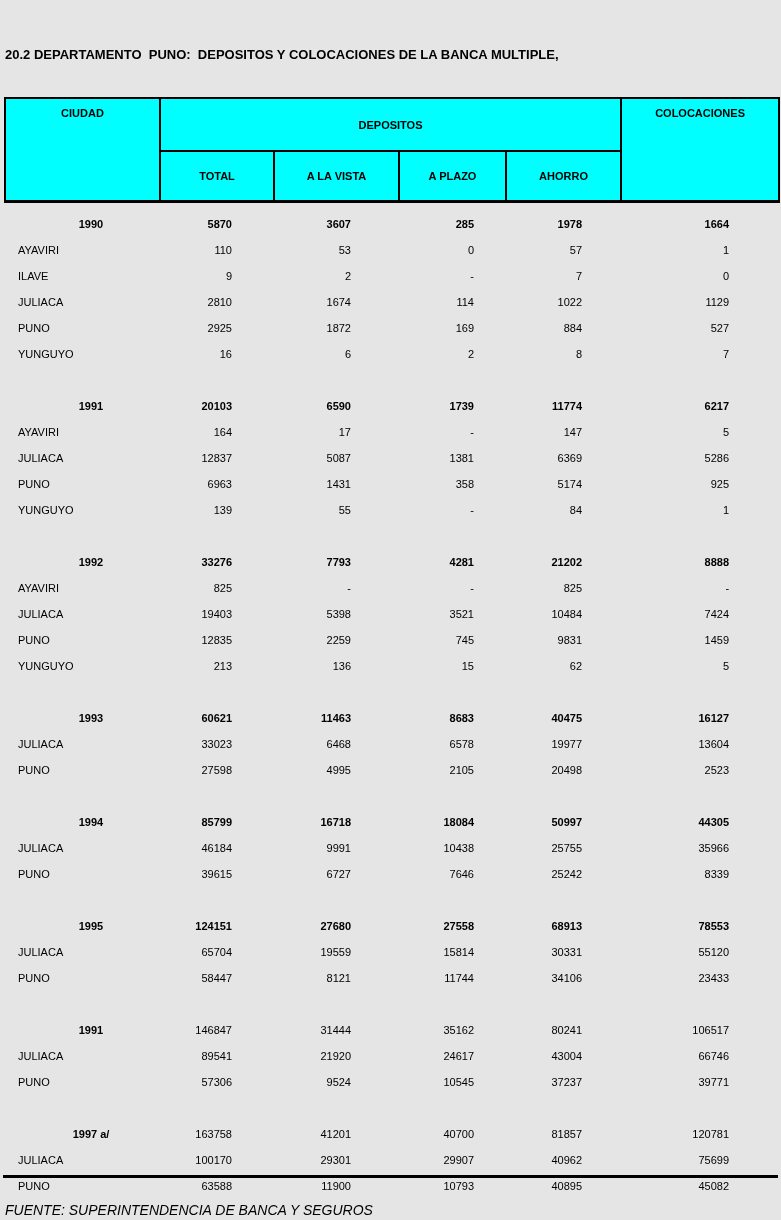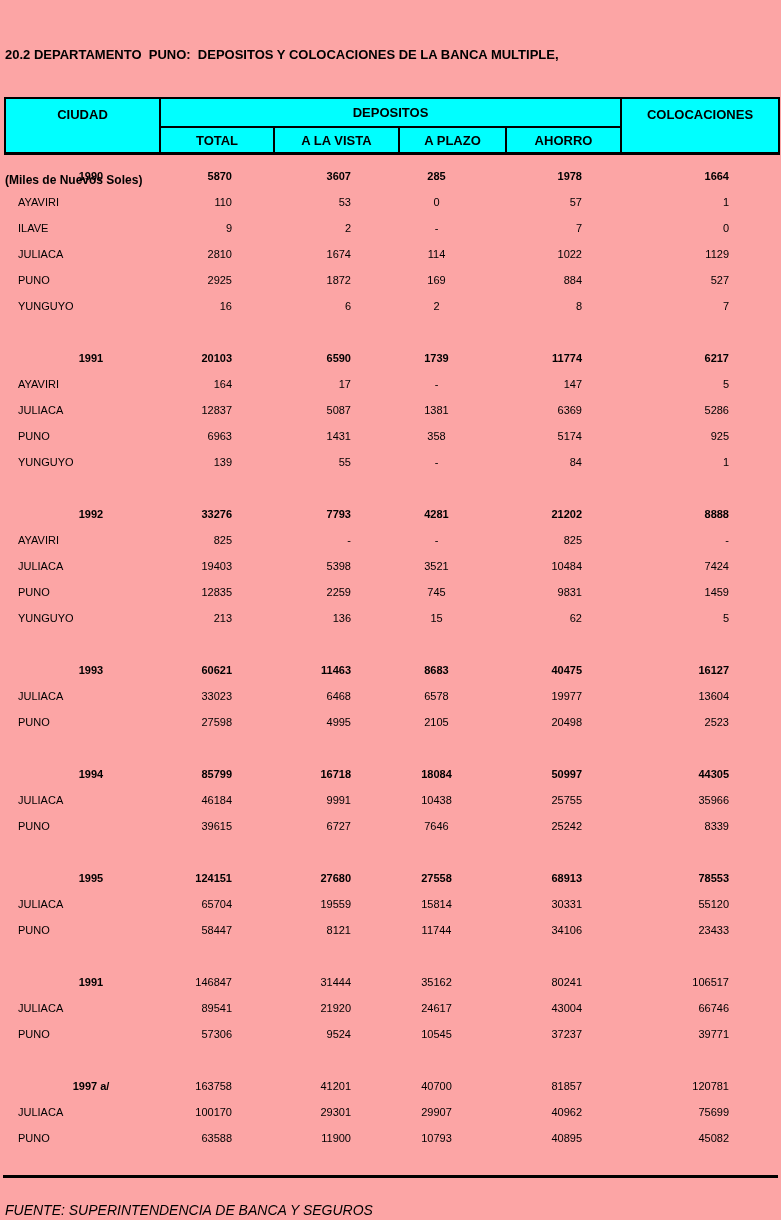--- a/index.html
+++ b/index.html
@@ -1,20 +1,20 @@
 <!DOCTYPE html>
 <html style="--header-bg: #00FFFF; --border-color: #000000;"><head>
 <meta charset="utf-8">
 <style>
   html, body { margin: 0; padding: 0; background: #ffffff; }
   .page {
     position: relative;
     width: 781px;
     height: 1220px;
-    background: #fca5a5;
+    background: #e5e5e5;
     color: #000000;
     font-family: "Liberation Sans", sans-serif;
     overflow: hidden;
   }
   .title-block {
     position: absolute;
     top: 5px;
     left: 5px;
     font-weight: bold;
     white-space: pre;
@@ -26,23 +26,23 @@
     position: absolute;
     top: 97px;
     left: 4px;
     width: 774px;
     border-collapse: collapse;
     table-layout: fixed;
   }
   thead th {
     background: var(--header-bg, #00FFFF);
     border: 2px solid var(--border-color, #000000);
-    font-size: 13px;
+    font-size: 11px;
     font-weight: bold;
-    padding: 0;
+    padding: 12px;
   }
   tr.hrow1 th { height: 27px; }
   tr.hrow2 th { height: 24px; }
   th.span2 { vertical-align: top; padding-top: 8px; }
   thead { border-bottom: 3px solid var(--border-color, #000000); }
 
   tbody td {
     font-size: 11px;
     height: 26px;
     padding: 0;
@@ -50,21 +50,21 @@
     border: none;
     white-space: nowrap;
     overflow: hidden;
   }
   td.label { text-align: left; padding-left: 13px; }
   td.year  { text-align: center; padding-left: 17px; font-weight: bold; }
   td.num   { text-align: right; }
   td.b     { font-weight: bold; }
   td.c1 { padding-right: 42px; }
   td.c2 { padding-right: 48px; }
-  td.c3 { padding-right: 32px; text-align: center; }
+  td.c3 { padding-right: 32px; }
   td.c4 { padding-right: 39px; }
   td.c5 { padding-right: 50px; text-align: right; }
   tr.top-spacer td { height: 8px; }
   tr.spacer td { height: 26px; }
   tr.bottom-spacer td { height: 18px; }
 
   .bottom-rule {
     position: absolute;
     top: 1175px;
     left: 3px;

